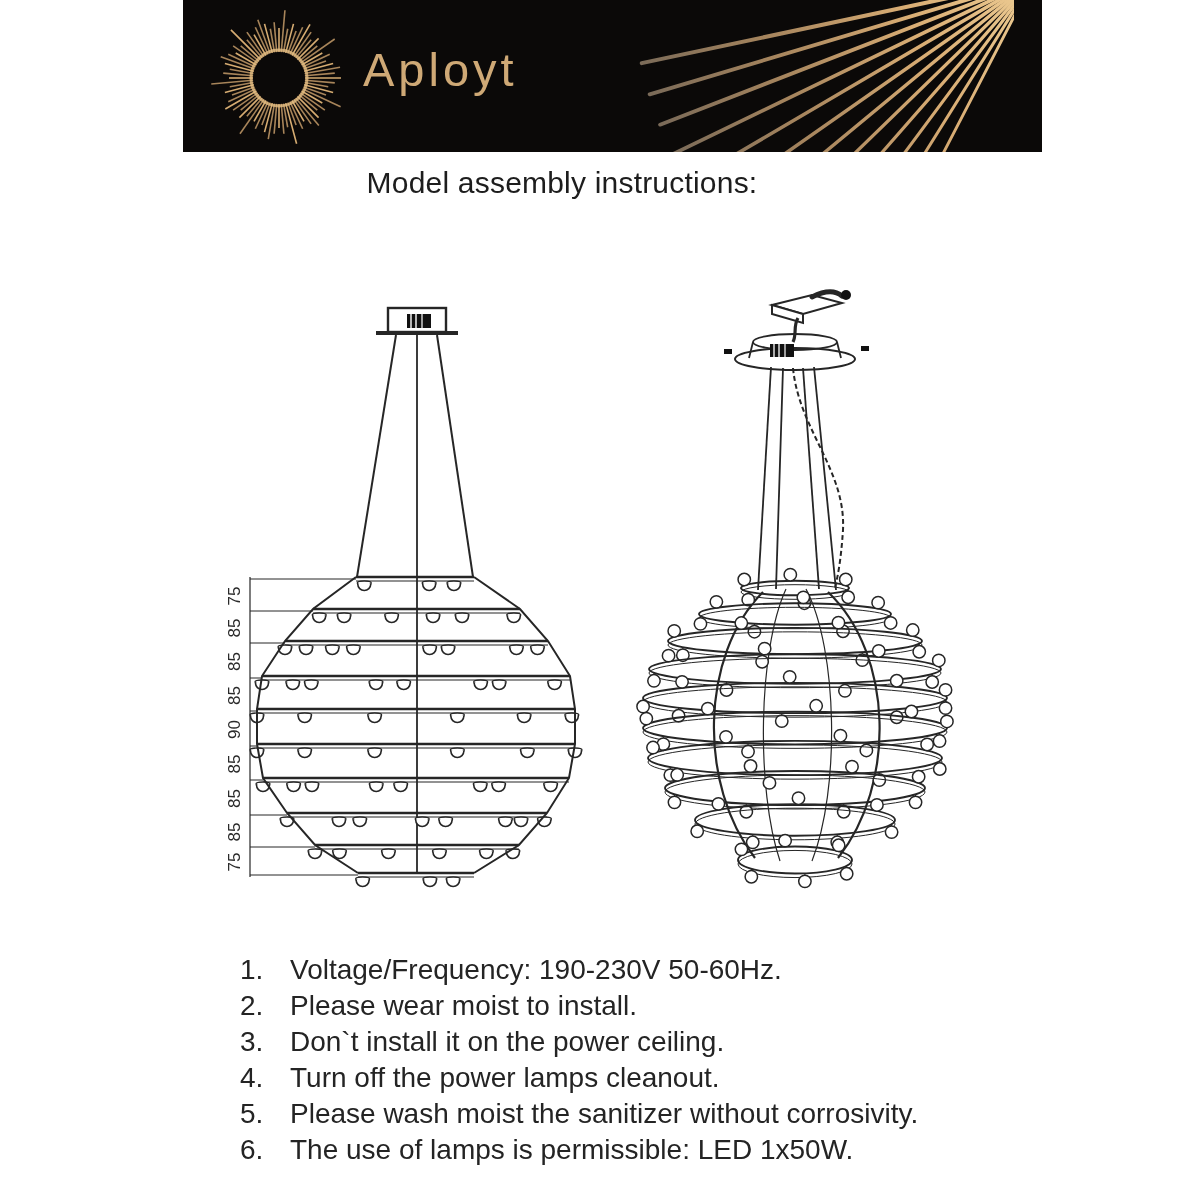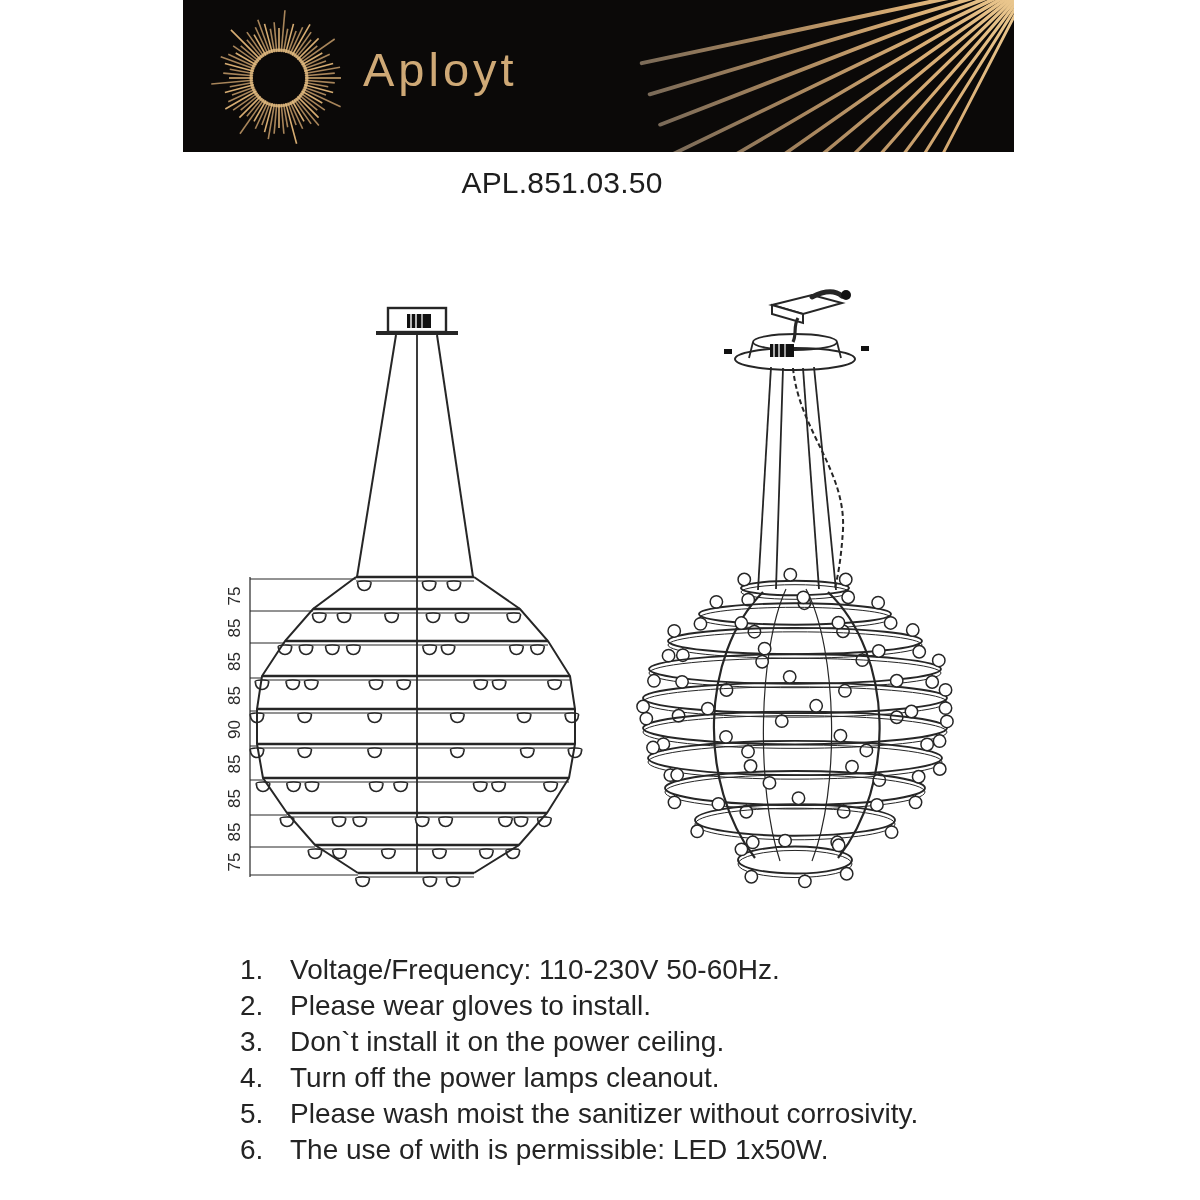--- a/index.html
+++ b/index.html
@@ -3,20 +3,21 @@
 <meta charset="utf-8">
 <style>
   html,body{margin:0;padding:0;background:#ffffff;}
   .page{
     position:relative;width:1200px;height:1200px;overflow:hidden;
     background:#ffffff;font-family:"Liberation Sans", sans-serif;
   }
   .banner{
     position:absolute;left:183px;top:0;width:831px;height:152px;
     background:#0b0908;
+    padding-left:28px;
   }
   .banner svg{position:absolute;left:0;top:0;}
   .brand{
     position:absolute;left:180px;top:40px;font-size:47px;line-height:60px;
     color:#cfa976;letter-spacing:4px;font-weight:400;
   }
   .title-block{
     position:absolute;left:162px;top:164px;width:800px;text-align:center;
     color:#1d1d1d;font-size:30px;line-height:37px;font-weight:500;
     letter-spacing:0.2px;
@@ -133,21 +134,21 @@
           <line x1="850" y1="-20" x2="586.5242159525279" y2="280.96596355828984" stroke="url(#rayGrad)" stroke-width="3.2" stroke-linecap="round"></line>
           <line x1="850" y1="-20" x2="611.5100500137536" y2="301.1269900764458" stroke="url(#rayGrad)" stroke-width="3.1" stroke-linecap="round"></line>
           <line x1="850" y1="-20" x2="638.0322943067181" y2="319.21923846257044" stroke="url(#rayGrad)" stroke-width="3" stroke-linecap="round"></line>
           <line x1="850" y1="-20" x2="665.9200860864594" y2="335.1261540545605" stroke="url(#rayGrad)" stroke-width="2.9" stroke-linecap="round"></line>
         </g>
     </svg>
     <span class="brand">Aployt</span>
   </div>
 
   <div class="title-block">
-    <div>APL.851.03.50</div>
+    <div>Model assembly instructions:</div>
   </div>
 
   <svg class="diagram-svg" width="1200" height="1200" viewBox="0 0 1200 1200">
 
     <g stroke="#262626" fill="none">
 
       <rect x="388" y="308" width="58" height="24" stroke-width="2.4"></rect>
       <rect x="407" y="314" width="24" height="14" fill="#111" stroke="none"></rect>
       <line x1="411" y1="314" x2="411" y2="328" stroke="#fff" stroke-width="1.4"></line>
       <line x1="416" y1="314" x2="416" y2="328" stroke="#fff" stroke-width="1.4"></line>
@@ -655,36 +656,36 @@
           <line x1="785.1020538729849" y1="846.6460068691545" x2="785.1020538729849" y2="846.6460068691545" stroke="#262626" stroke-width="1"></line>
           <circle cx="838.6645332577817" cy="845.2838000126505" r="6.2" fill="#fff" stroke="#262626" stroke-width="1.5"></circle>
           <line x1="838.6645332577817" y1="851.2838000126505" x2="838.6645332577817" y2="851.2838000126505" stroke="#262626" stroke-width="1"></line>
         </g>
     </g>
   </svg>
 
   <div class="instructions" id="instr-list">
       <div class="instr-row">
         <div class="instr-num">1.</div>
-        <div class="instr-text">Voltage/Frequency: 110-230V 50-60Hz.</div>
+        <div class="instr-text">Voltage/Frequency: 190-230V 50-60Hz.</div>
       </div>
       <div class="instr-row">
         <div class="instr-num">2.</div>
-        <div class="instr-text">Please wear gloves to install.</div>
+        <div class="instr-text">Please wear moist to install.</div>
       </div>
       <div class="instr-row">
         <div class="instr-num">3.</div>
         <div class="instr-text">Don`t install it on the power ceiling.</div>
       </div>
       <div class="instr-row">
         <div class="instr-num">4.</div>
         <div class="instr-text">Turn off the power lamps cleanout.</div>
       </div>
       <div class="instr-row">
         <div class="instr-num">5.</div>
         <div class="instr-text">Please wash moist the sanitizer without corrosivity.</div>
       </div>
       <div class="instr-row">
         <div class="instr-num">6.</div>
-        <div class="instr-text">The use of with is permissible: LED 1x50W.</div>
+        <div class="instr-text">The use of lamps is permissible: LED 1x50W.</div>
       </div>
     </div>
 </div>
 
 </body></html>

